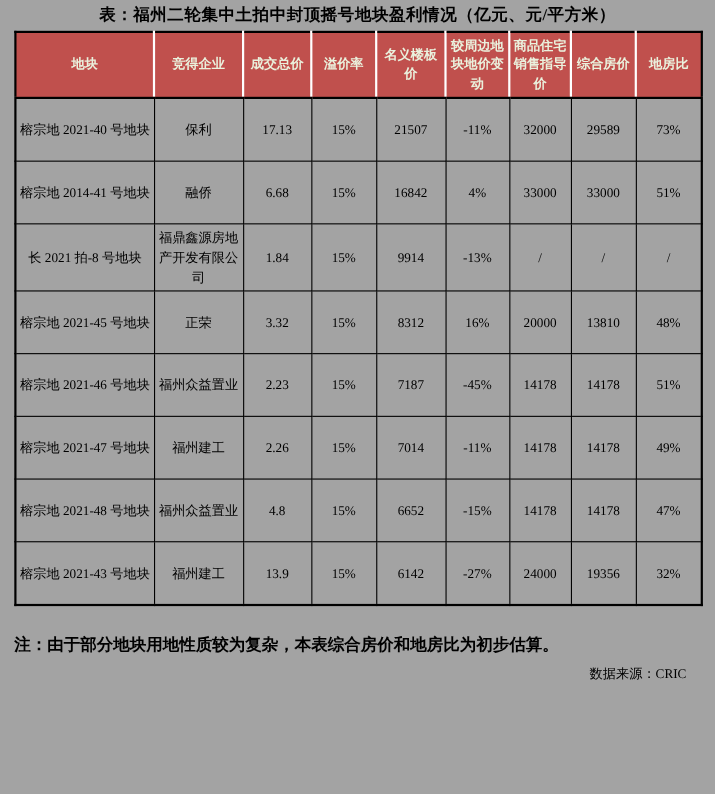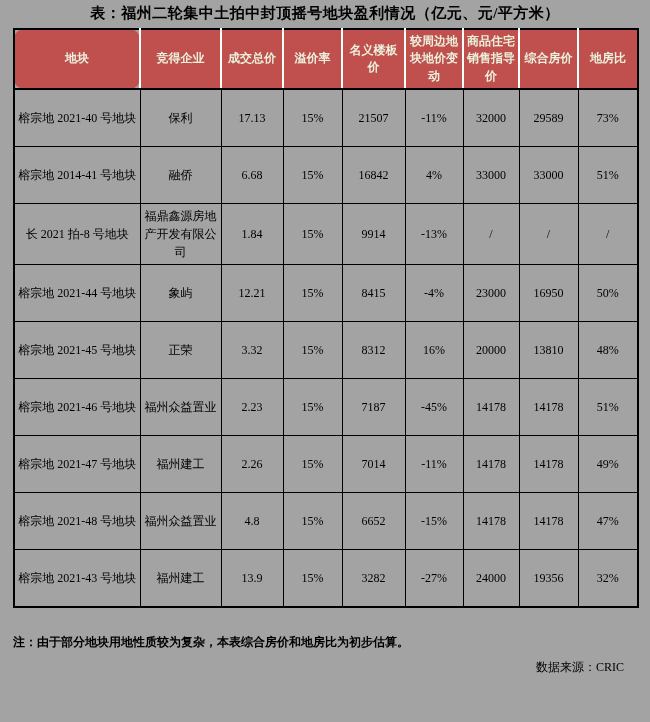--- a/index.html
+++ b/index.html
@@ -40,35 +40,35 @@
     font-weight: bold;
     text-align: center;
     vertical-align: middle;
     border-left: 2px solid #ffffff;
     border-bottom: 2px solid #000000;
     padding: 3px 2px;
     height: 50px;
     line-height: 1.45;
     word-break: break-all;
   }
-  table.data th:first-child { border-left: none; border-radius: 10px; }
+  table.data th:first-child { border-left: none; }
   table.data td {
     border: 1px solid #000000;
     font-size: 12px;
     color: #000000;
     text-align: center;
     vertical-align: middle;
     padding: 3px 3px;
     height: 50px;
     line-height: 1.5;
     word-break: break-all;
   }
   .note {
     margin: 26px 0 0 13px;
-    font-size: 12px;
+    font-size: 15px;
     font-weight: bold;
     color: #000000;
   }
   .source {
     margin: 8px 13px 0 0;
     width: 624px;
     text-align: right;
     font-size: 12px;
     color: #000000;
   }
@@ -134,31 +134,20 @@
             <td>福鼎鑫源房地产开发有限公司</td>
             <td>1.84</td>
             <td>15%</td>
             <td>9914</td>
             <td>-13%</td>
             <td>/</td>
             <td>/</td>
             <td>/</td>
           </tr>
           <tr>
-            <td>榕宗地 2021-44 号地块</td>
-            <td>象屿</td>
-            <td>12.21</td>
-            <td>15%</td>
-            <td>8415</td>
-            <td>-4%</td>
-            <td>23000</td>
-            <td>16950</td>
-            <td>50%</td>
-          </tr>
-          <tr>
             <td>榕宗地 2021-45 号地块</td>
             <td>正荣</td>
             <td>3.32</td>
             <td>15%</td>
             <td>8312</td>
             <td>16%</td>
             <td>20000</td>
             <td>13810</td>
             <td>48%</td>
           </tr>
@@ -193,21 +182,21 @@
             <td>-15%</td>
             <td>14178</td>
             <td>14178</td>
             <td>47%</td>
           </tr>
           <tr>
             <td>榕宗地 2021-43 号地块</td>
             <td>福州建工</td>
             <td>13.9</td>
             <td>15%</td>
-            <td>3282</td>
+            <td>6142</td>
             <td>-27%</td>
             <td>24000</td>
             <td>19356</td>
             <td>32%</td>
           </tr>
         </tbody>
     </table>
   </div>
 
   <div class="note">注：由于部分地块用地性质较为复杂，本表综合房价和地房比为初步估算。</div>

